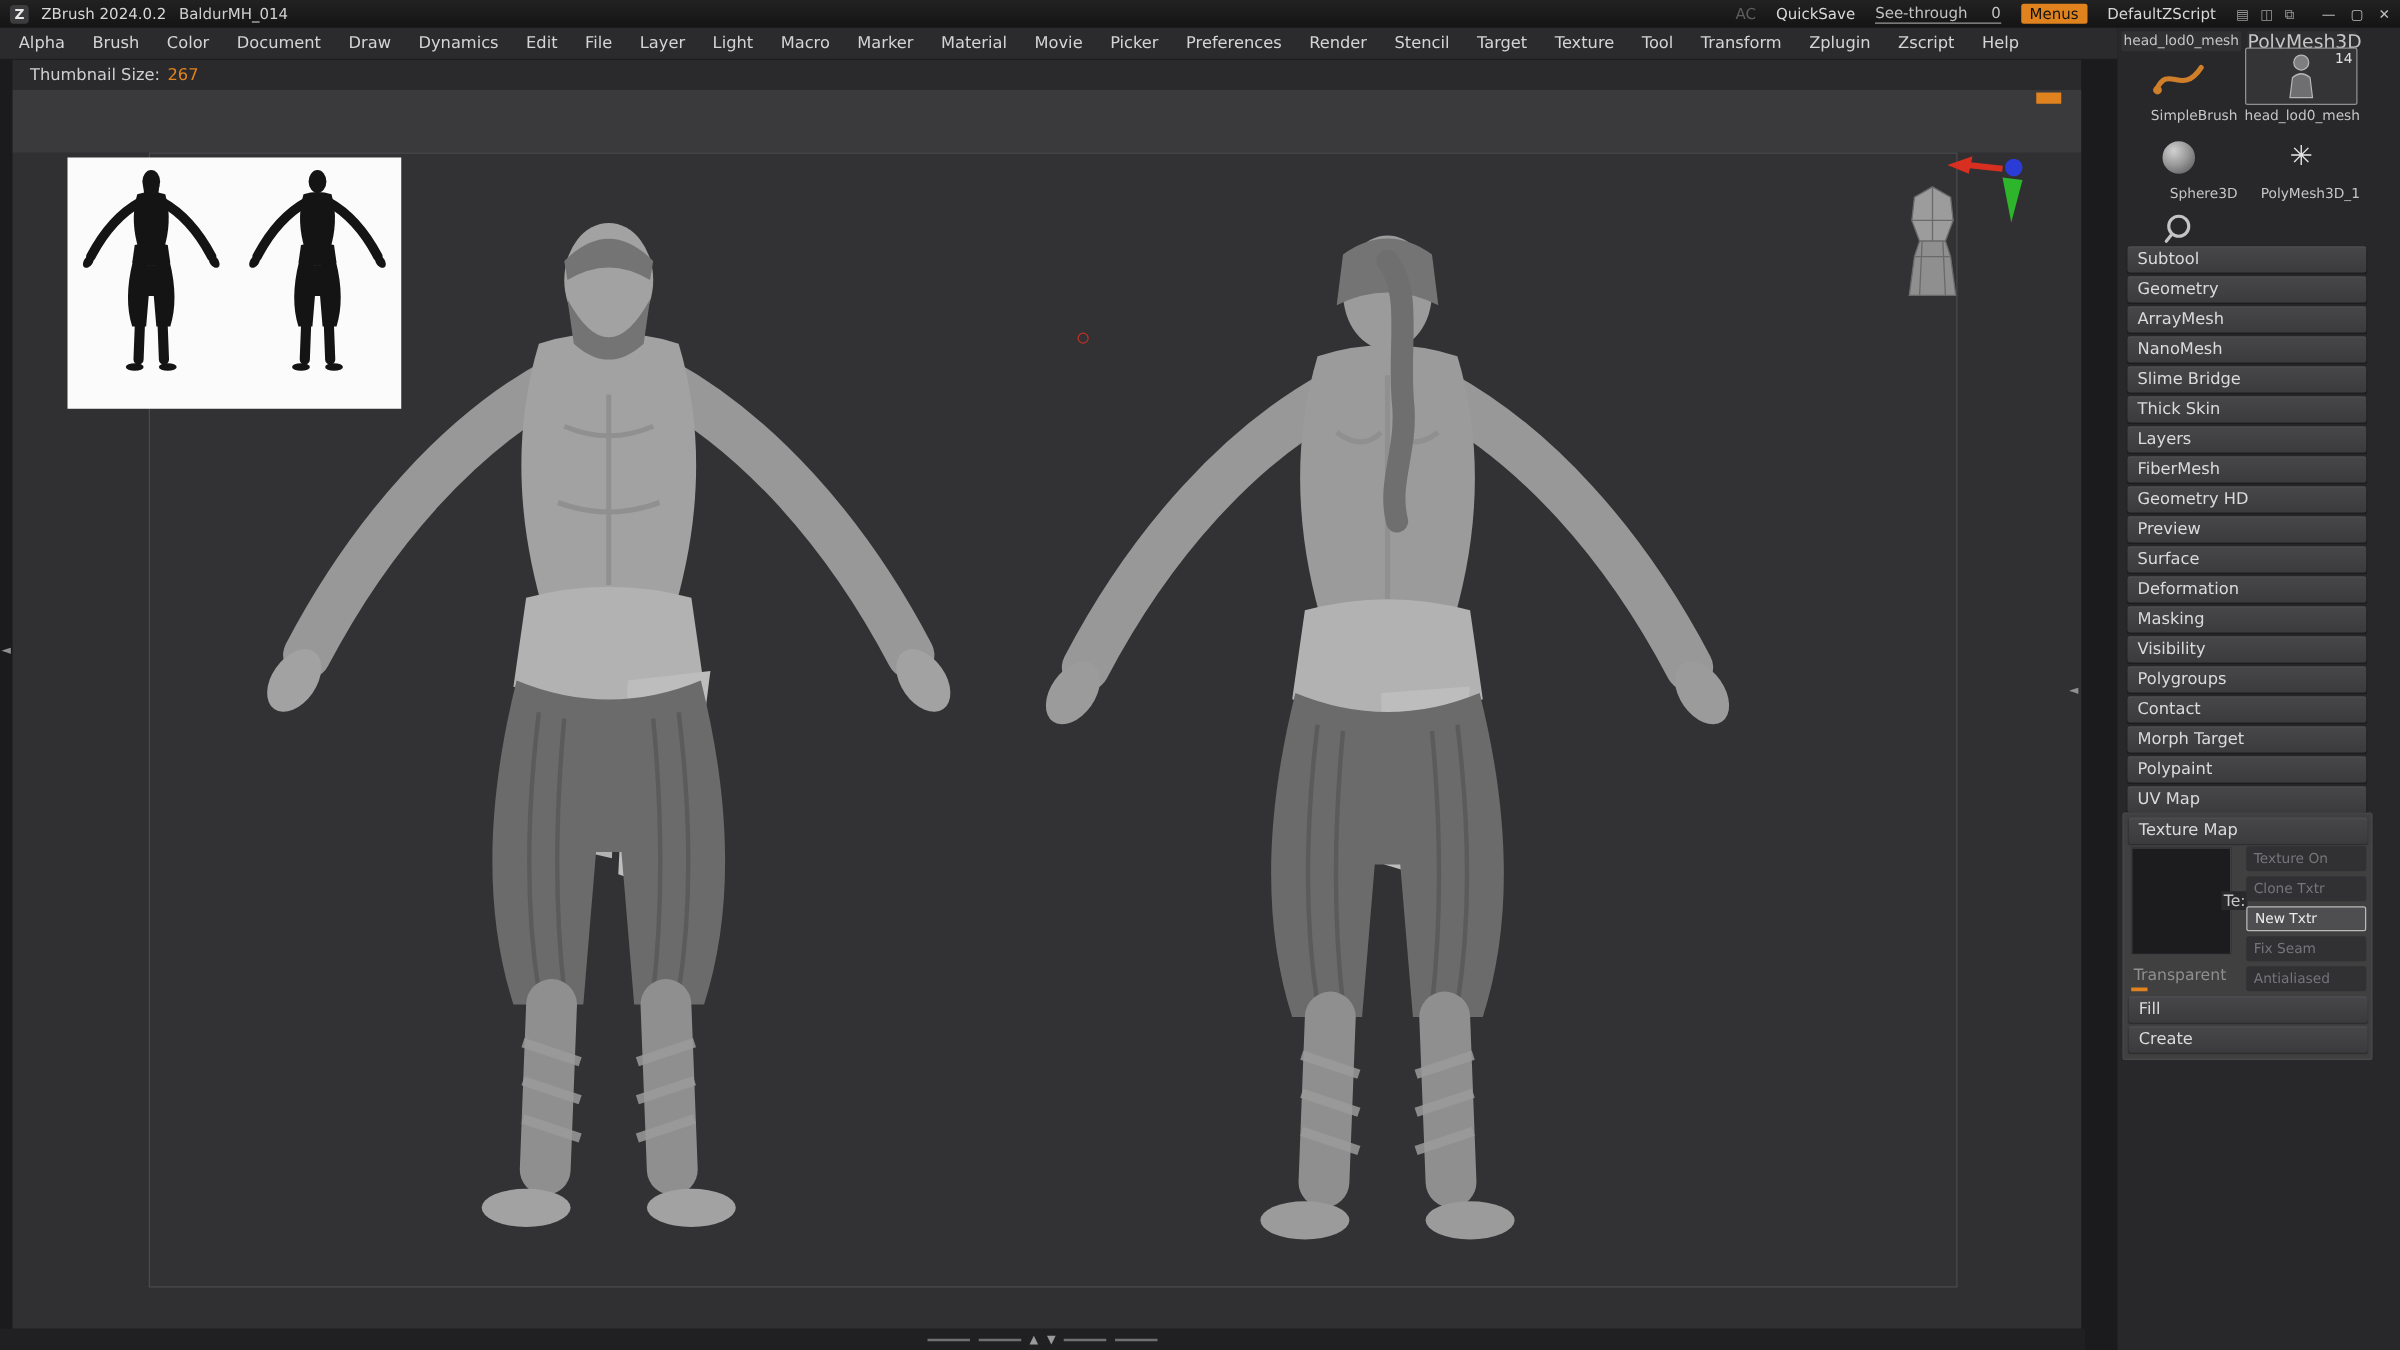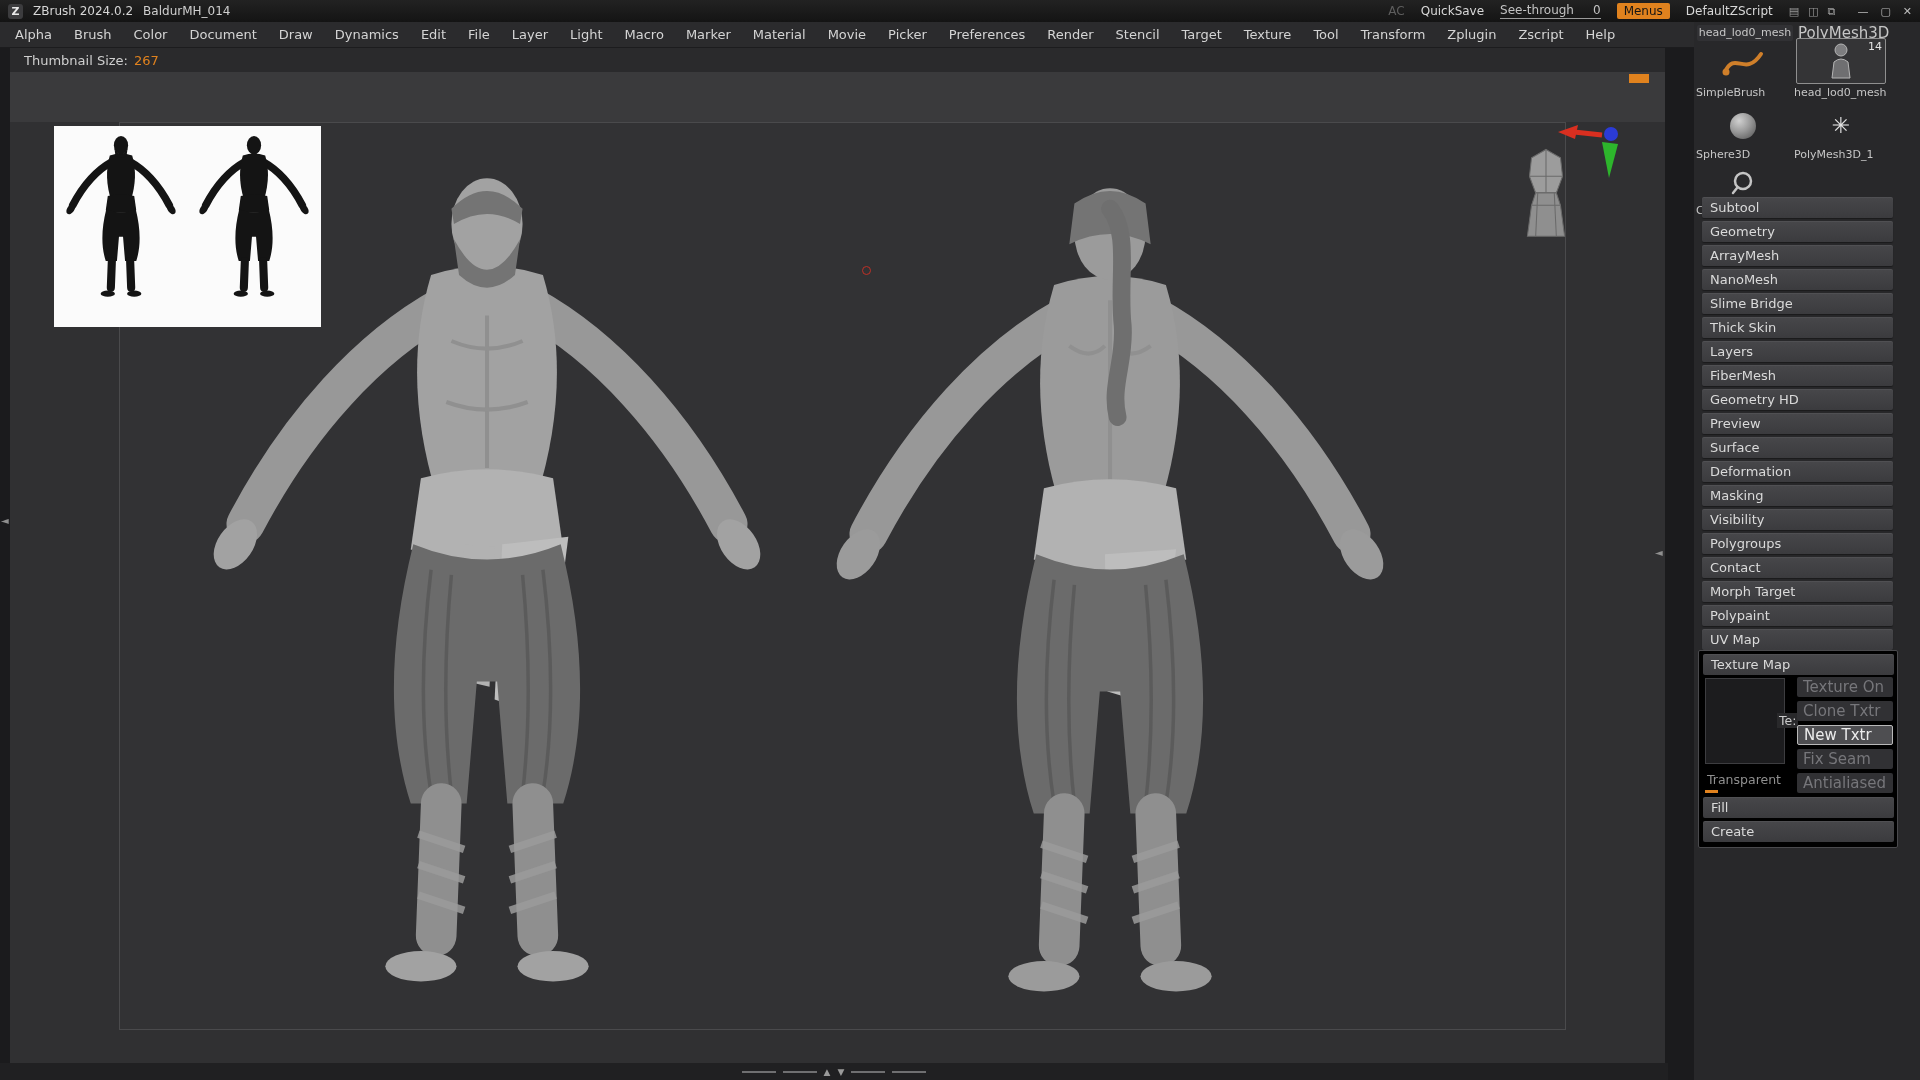--- a/index.html
+++ b/index.html
@@ -56,39 +56,39 @@
 
   
   .bottombar{position:absolute;left:0;top:1063px;width:1668px;height:17px;background:#202022;display:flex;align-items:center;justify-content:center;gap:7px;color:#9a9a9a;font-size:9px}
   .dash{width:34px;border-top:2px solid #6f6f71}
   .edge-arrow{position:absolute;color:#8f8f8f;font-size:10px;z-index:15}
 
   
   .rightpanel{position:absolute;left:1694px;top:22px;width:226px;height:1058px;background:#28282a;font-size:13px}
   .tool-header-left{position:absolute;left:3px;top:3px;width:96px;height:16px;line-height:16px;font-size:11px;color:#c6c6c6;text-align:center;background:#313134;border-radius:2px;overflow:hidden;white-space:nowrap}
   .tool-header-right{position:absolute;left:104px;top:3px;width:88px;height:16px;line-height:16px;font-size:15px;color:#c6c6c6;text-align:center;background:#303032;border-radius:2px;white-space:nowrap}
-  .tool-cell{position:absolute;width:94px;text-align:left;color:#c6c6c6;font-size:11px}
+  .tool-cell{position:absolute;width:94px;text-align:right;color:#c6c6c6;font-size:11px}
   .tool-cell .tile{position:relative;margin:0 auto;display:flex;align-items:center;justify-content:center;height:40px}
   .cell-selected .tile{width:90px;height:46px;border:1px solid #8f8f8f;background:#343436;border-radius:2px}
   .badge{position:absolute;right:3px;top:1px;font-size:11px;color:#e2e2e2}
   .sphere-icon{width:26px;height:26px;border-radius:50%;background:radial-gradient(circle at 35% 30%,#d0d0d0,#9a9a9a 45%,#4e4e4e)}
   .star-icon{font-size:22px;color:#e4e4e4;line-height:26px}
   .tool-label{display:block;margin-top:2px;white-space:nowrap;overflow:hidden}
 
   .sections{position:absolute;left:8px;width:191px}
   .sections.top{top:175px}
   .sections.bottom{top:833px}
   .secrow{height:21px;line-height:21px;margin-bottom:3px;background:linear-gradient(#47474a,#3b3b3e);border-radius:2px;padding-left:8px;color:#dadada;box-shadow:0 1px 1px rgba(0,0,0,.35),inset 0 1px 0 rgba(255,255,255,.05);font-size:13px;white-space:nowrap;overflow:hidden}
 
-  .texmap-frame{position:absolute;left:4px;top:628px;width:200px;height:198px;border:1px solid #4a4a4d;background:#000000;border-radius:2px}
+  .texmap-frame{position:absolute;left:4px;top:628px;width:200px;height:198px;border:1px solid #4a4a4d;background:#404040;border-radius:2px}
   .texmap-frame .hdr{position:absolute;left:4px;top:3px;width:191px}
   .tex-thumb{position:absolute;left:6px;top:27px;width:80px;height:86px;background:#1c1c1e;border:1px solid #3d3d40}
   .te-label{position:absolute;left:78px;top:62px;color:#c9c9c9;font-size:12.5px;background:#29292b;padding:0 2px}
   .tex-buttons{position:absolute;left:98px;top:26px;width:96px}
-  .tbtn{height:20px;line-height:20px;margin-bottom:4px;padding-left:6px;font-size:15px;border-radius:2px;white-space:nowrap;overflow:hidden}
+  .tbtn{height:20px;line-height:20px;margin-bottom:4px;padding-left:6px;font-size:11px;border-radius:2px;white-space:nowrap;overflow:hidden}
   .tbtn.disabled{background:#313134;color:#76767a}
   .tbtn.active{background:#4e4e51;color:#ececec;border:1px solid #b9b9b9;line-height:18px}
   .transparent-label{position:absolute;left:8px;top:121px;font-size:12.5px;color:#8f8f8f}
   .chip{position:absolute;left:6px;top:139px;width:13px;height:3px;background:#e0821e}
   .texfill{position:absolute;left:4px;top:146px;width:191px}
   .texcreate{position:absolute;left:4px;top:170px;width:191px}
 </style>
 </head>
 <body>
 

